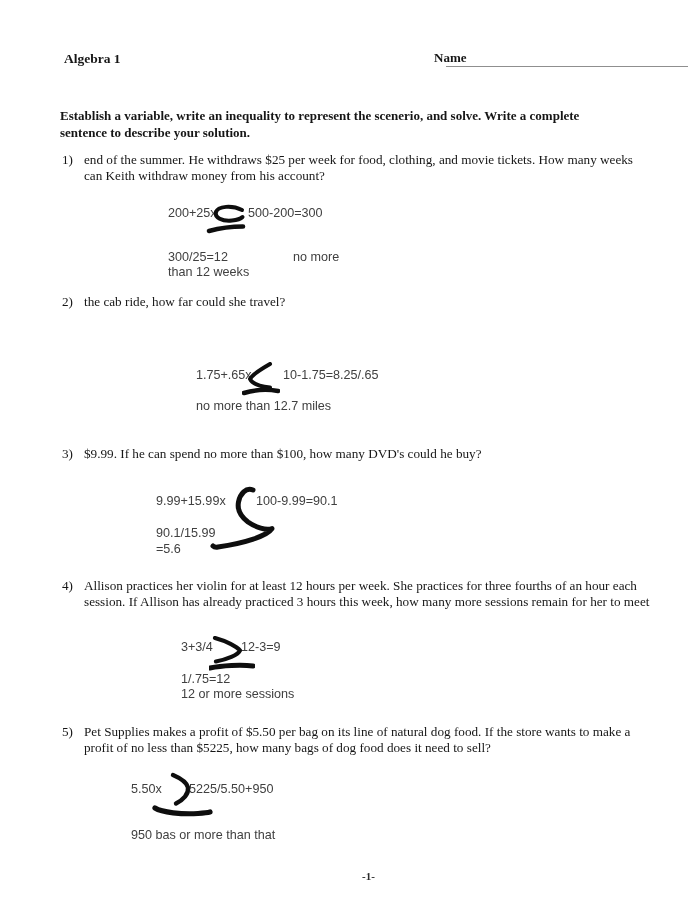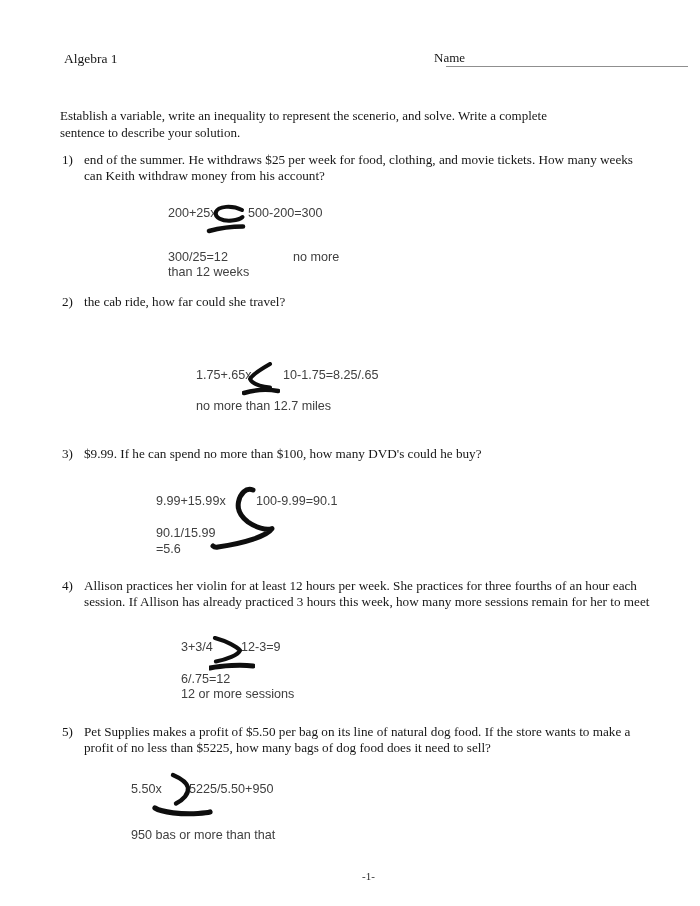--- a/index.html
+++ b/index.html
@@ -1,26 +1,26 @@
 <!DOCTYPE html>
 <html><head>
 <meta charset="utf-8">
 <style>
   html,body { margin:0; padding:0; background:#e8e8e8; }
   .page {
     position:relative; width:700px; height:906px; margin:0 auto;
     background:#ffffff; overflow:hidden;
     font-family:"Liberation Serif", serif; color:#161616;
   }
-  .abs { position:absolute; }
+  .abs { position:absolute;font-weight:bold; }
   .course { left:64px; top:51px; font-size:13.5px; }
   .name-label { left:434px; top:50px; font-size:13px; }
   .name-line { left:446px; top:50px; width:242px; height:16px; border-bottom:1.4px solid #8f8f8f; }
   .doc-title { left:63px; top:71px; font-size:17.5px; letter-spacing:0.2px; }
-  .instructions { left:60px; top:108px; width:600px; font-size:13px; font-weight:normal; line-height:16.5px; }
+  .instructions { left:60px; top:108px; width:600px; font-size:13px; font-weight:bold; line-height:16.5px; }
   .instructions span { display:block; }
   .problem { position:absolute; left:0; width:700px; font-size:13.2px; line-height:16px; }
   .pnum { position:absolute; left:62px; top:0; }
   .ptext { position:absolute; left:84px; top:0; width:606px; }
   .ptext span { display:block; }
   .ann {
     position:absolute; font-family:"Liberation Sans", sans-serif;
     font-size:12.6px; color:#404040; white-space:nowrap; line-height:14px;
   }
   .mark { position:absolute; }
@@ -92,21 +92,21 @@
       <span>Allison practices her violin for at least 12 hours per week. She practices for three fourths of an hour each</span>
       <span>session. If Allison has already practiced 3 hours this week, how many more sessions remain for her to meet</span>
     </div>
   </div>
   <span class="ann" style="left:181px;top:640px">3+3/4</span>
   <svg class="mark" style="left:209px;top:636px" width="46" height="38" viewBox="0 0 46 38">
     <path d="M 6 2 C 17 5 28 10.5 31 14.5 C 29 19 18 23.5 7 25.5" stroke-width="4.2"></path>
     <path d="M 1 32 C 13 29.5 32 28.5 44 30" stroke-width="5"></path>
   </svg>
   <span class="ann" style="left:241px;top:640px">12-3=9</span>
-  <span class="ann" style="left:181px;top:672px">6/.75=12</span>
+  <span class="ann" style="left:181px;top:672px">1/.75=12</span>
   <span class="ann" style="left:181px;top:687px">12 or more sessions</span>
 
   <div class="problem" style="top:724px">
     <span class="pnum">5)</span>
     <div class="ptext">
       <span>Pet Supplies makes a profit of $5.50 per bag on its line of natural dog food. If the store wants to make a</span>
       <span>profit of no less than $5225, how many bags of dog food does it need to sell?</span>
     </div>
   </div>
   <span class="ann" style="left:131px;top:782px">5.50x</span>

